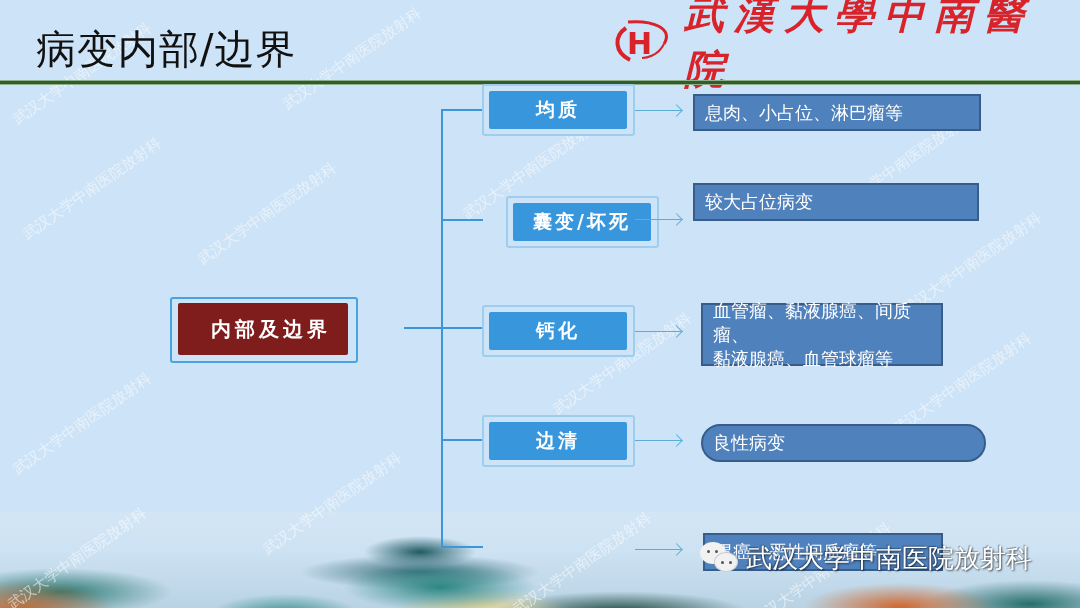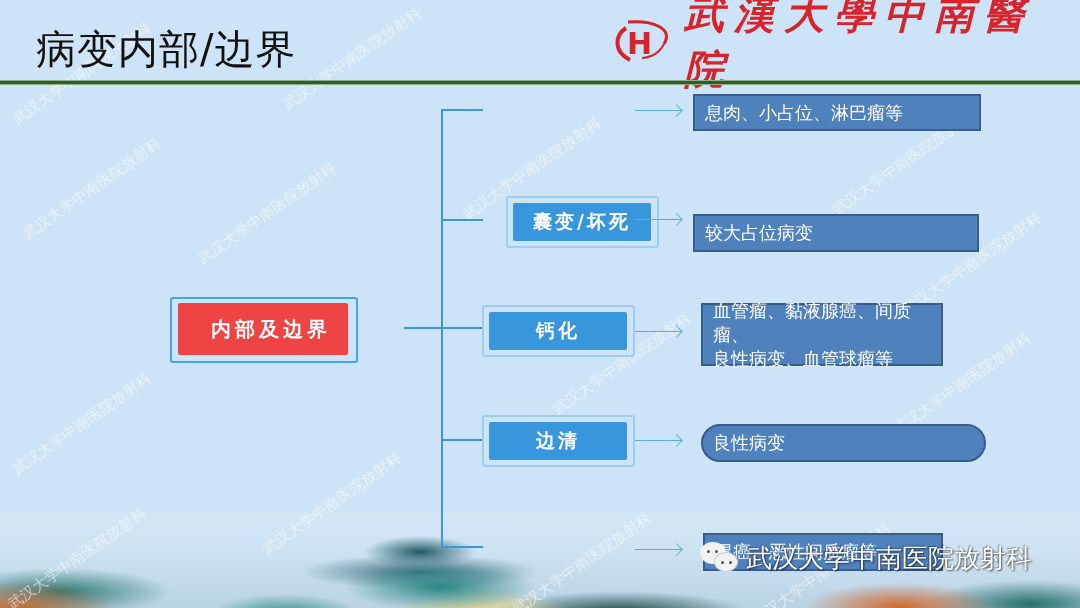--- a/index.html
+++ b/index.html
@@ -64,21 +64,21 @@
       transform: rotate(45deg);
     }
 
     
     .root-outer {
       position: absolute; left: 170px; top: 297px; width: 188px; height: 66px;
       border: 2px solid #4aa3e0; border-radius: 3px; background: #cde3f7;
     }
     .root-inner {
       position: absolute; left: 6px; top: 4px; right: 8px; bottom: 6px;
-      background: #ef4444; border-radius: 2px;
+      background: #7f1d1d; border-radius: 2px;
       display: flex; align-items: center; justify-content: center;
       color: #fff; font-size: 20px; font-weight: bold; letter-spacing: 4px; padding-left: 16px;
     }
 
     
     .cat-outer {
       position: absolute; left: 482px; width: 153px; height: 52px;
       border: 2px solid #9ecdee; border-radius: 3px; background: #cde3f7;
     }
     .cat-inner {
@@ -148,43 +148,46 @@
   <div class="line" style="left:441px;top:109px;width:42px;height:2px;"></div>
   <div class="line" style="left:441px;top:219px;width:42px;height:2px;"></div>
   <div class="line" style="left:441px;top:327px;width:42px;height:2px;"></div>
   <div class="line" style="left:441px;top:439px;width:42px;height:2px;"></div>
   <div class="line" style="left:441px;top:546px;width:42px;height:2px;"></div>
 
   <div class="root-outer">
     <div class="root-inner">内部及边界</div>
   </div>
 
+  <div class="cat-outer" style="top:84px;">
+    <div class="cat-inner">均质</div>
+  </div>
   <div class="arrow-line" style="left:635px;top:110px;width:46px;"></div>
   <div class="arrow-head" style="left:672px;top:106px;"></div>
   <div class="result" style="left:693px;top:94px;width:288px;height:37px;">
     <span>息肉、小占位、淋巴瘤等</span>
   </div>
 
   <div class="cat-outer" style="top:196px;margin-left:24px;">
     <div class="cat-inner">囊变/坏死</div>
   </div>
   <div class="arrow-line" style="left:635px;top:219px;width:46px;"></div>
   <div class="arrow-head" style="left:672px;top:215px;"></div>
-  <div class="result" style="left:693px;top:214px;width:286px;height:38px;">
+  <div class="result" style="left:693px;top:183px;width:286px;height:38px;">
     <span>较大占位病变</span>
   </div>
 
   <div class="cat-outer" style="top:305px;padding-left:44px;">
     <div class="cat-inner">钙化</div>
   </div>
   <div class="arrow-line" style="left:635px;top:331px;width:46px;"></div>
   <div class="arrow-head" style="left:672px;top:327px;"></div>
   <div class="result" style="left:701px;top:303px;width:242px;height:63px;flex-direction:column;align-items:flex-start;justify-content:center;">
     <span>血管瘤、黏液腺癌、间质瘤、</span>
-    <span>良性病变、血管球瘤等</span>
+    <span>黏液腺癌、血管球瘤等</span>
   </div>
 
   <div class="cat-outer" style="top:415px;">
     <div class="cat-inner">边清</div>
   </div>
   <div class="arrow-line" style="left:635px;top:440px;width:46px;"></div>
   <div class="arrow-head" style="left:672px;top:436px;"></div>
   <div class="result" style="left:701px;top:424px;width:285px;height:38px;border-radius:19px;">
     <span>良性病变</span>
   </div>

